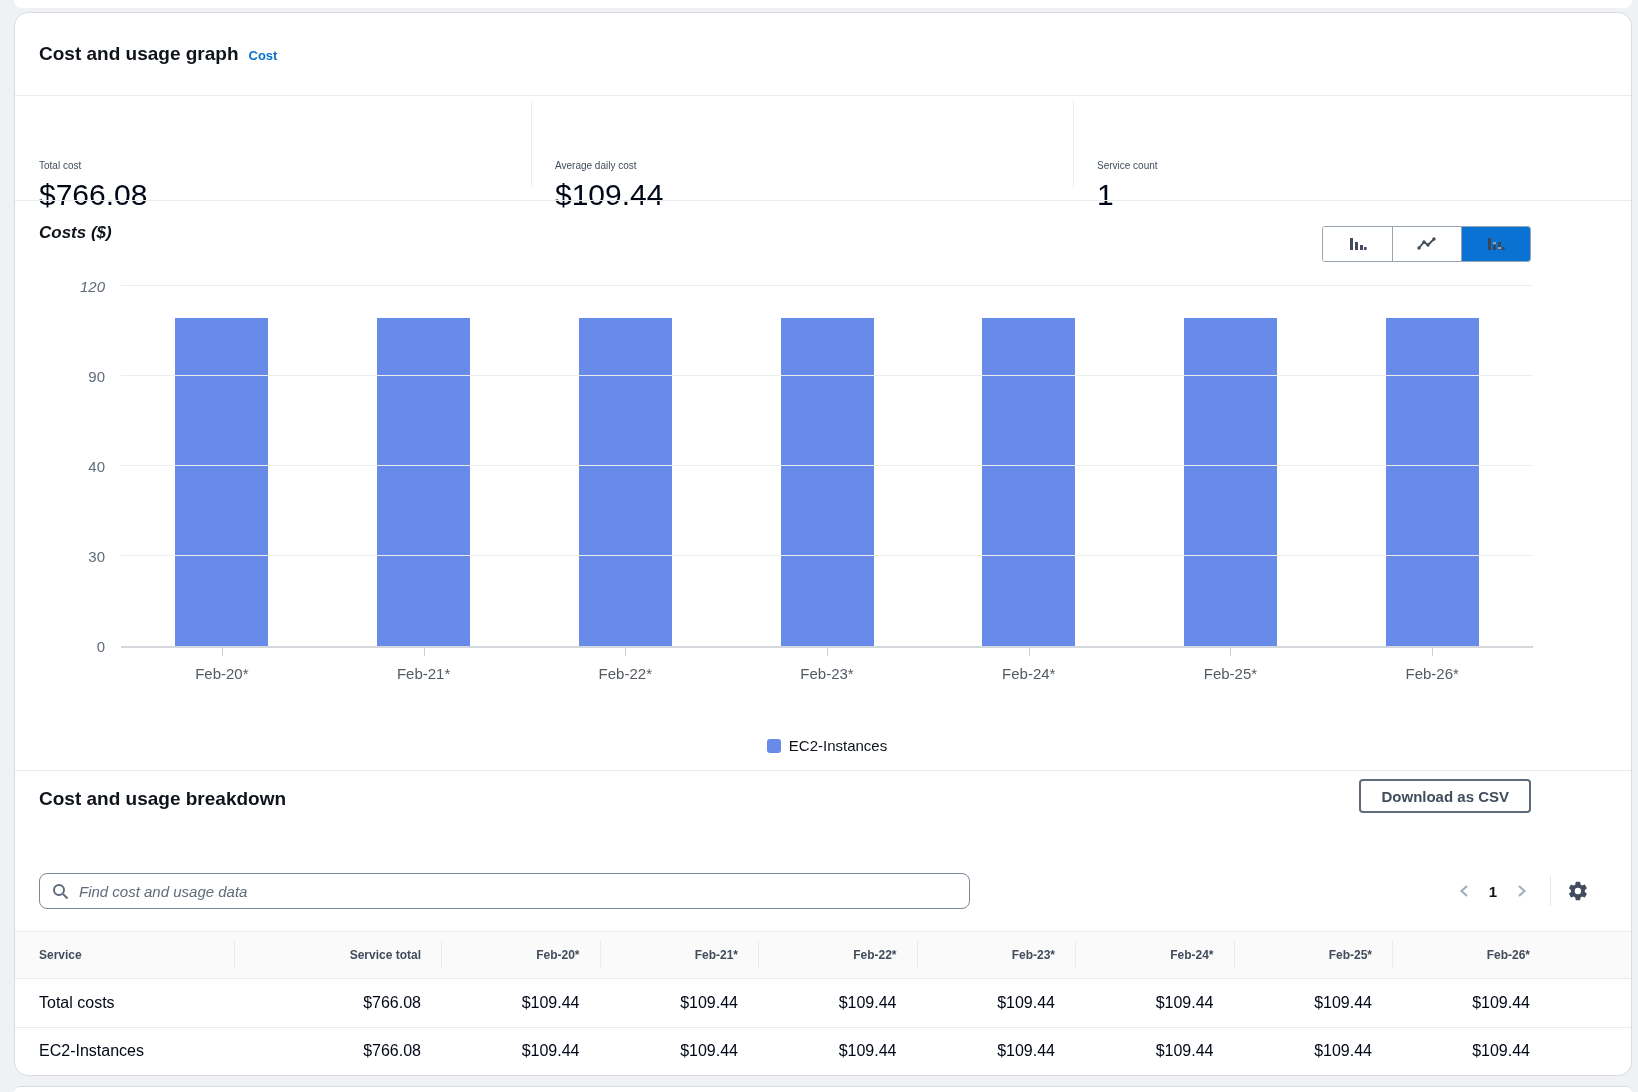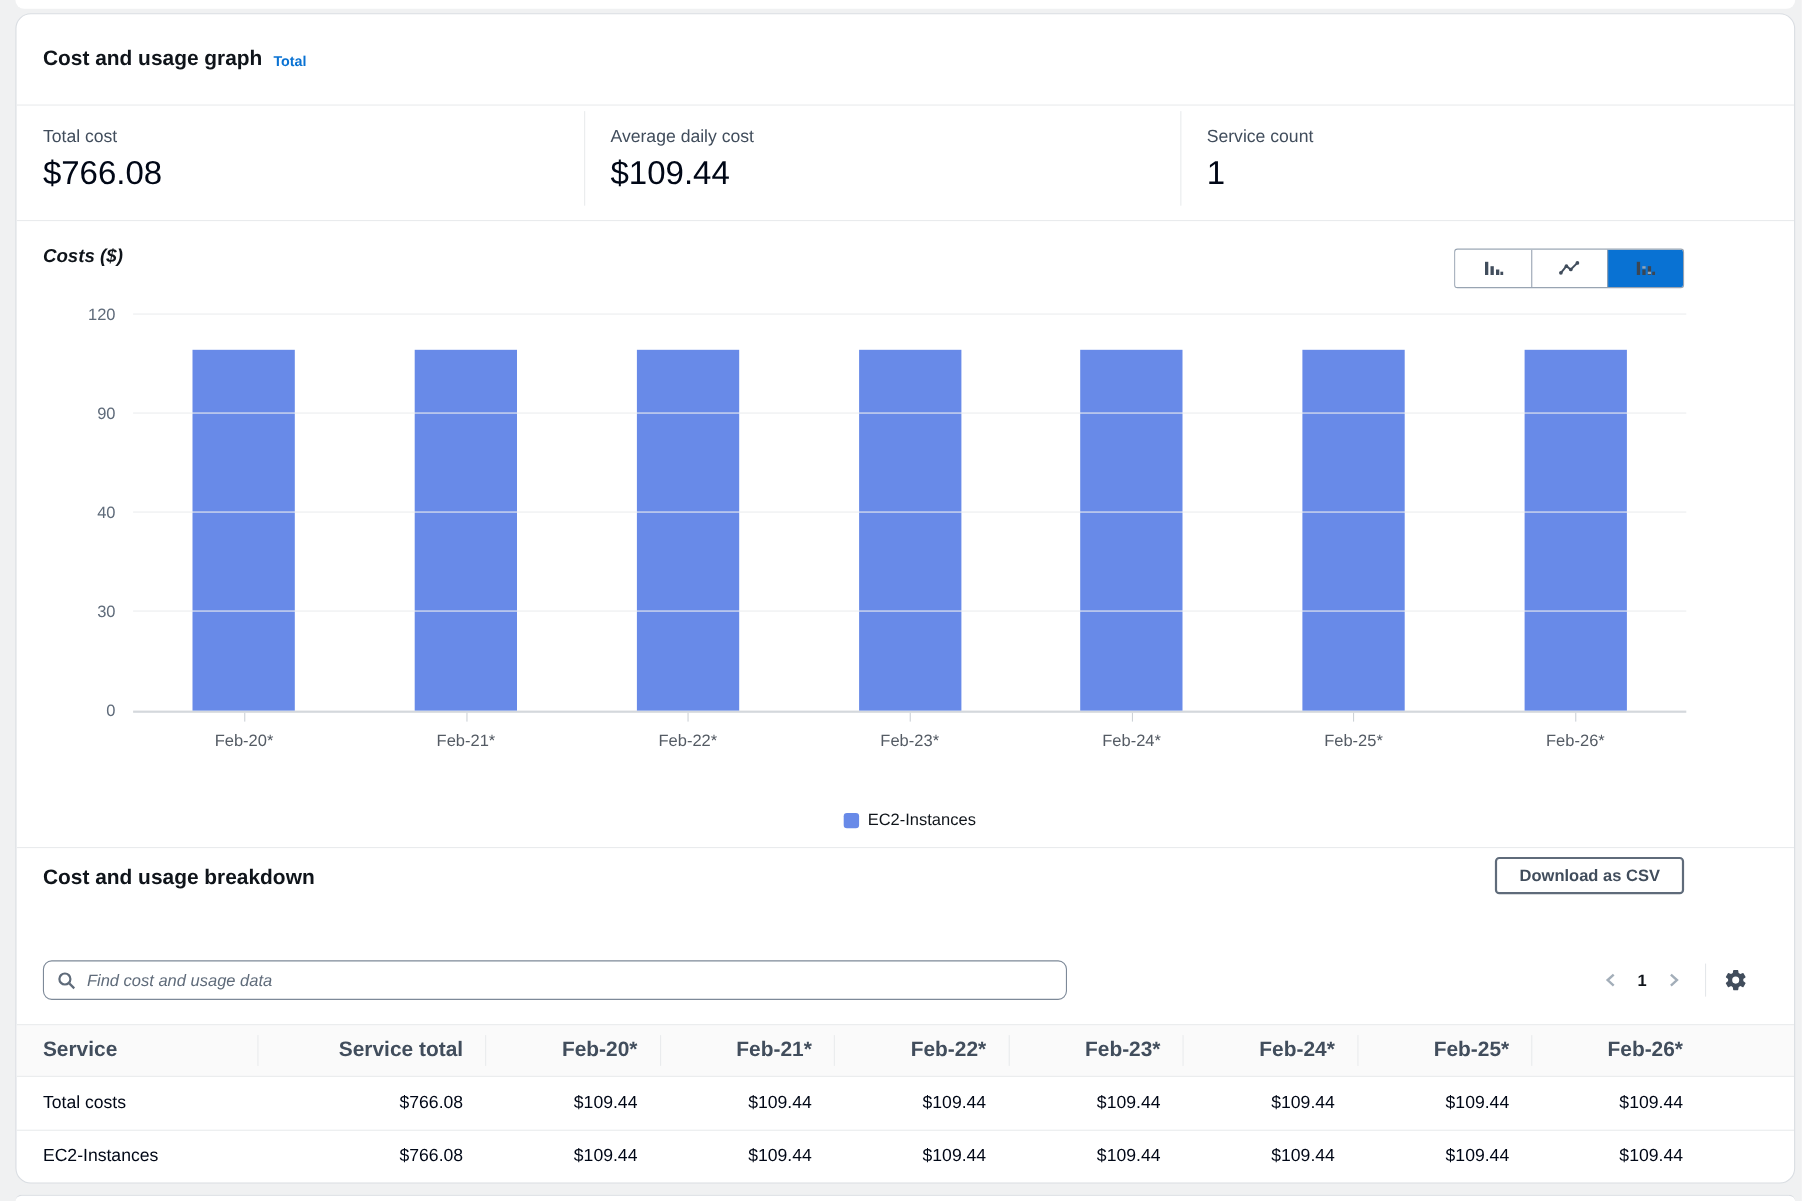--- a/index.html
+++ b/index.html
@@ -22,21 +22,21 @@
   .card-header h1{font-size:19px;font-weight:700;margin:0;color:#0f141a;}
   .info-link{color:#0972d3;font-weight:700;font-size:13px;margin-left:10px;text-decoration:none;cursor:pointer;position:relative;top:1px;}
 
   
   .metrics{height:105px;border-top:1px solid #e9ebed;display:flex;box-sizing:border-box;}
   .metric{padding:20px 0 0 24px;box-sizing:border-box;position:relative;}
   .metric.m0{width:516px;}
   .metric.m1{width:542px;}
   .metric.m2{flex:1;}
   .metric + .metric::before{content:"";position:absolute;left:0;top:5px;bottom:13px;width:1px;background:#e9ebed;}
-  .metric .mlabel{font-size:16px;color:#414d5c;}
+  .metric .mlabel{font-size:10px;color:#414d5c;margin-top:44px;}
   .metric .mvalue{font-size:30px;color:#000716;margin-top:7px;}
 
   
   .chart-section{height:570px;border-top:1px solid #e9ebed;position:relative;box-sizing:border-box;}
   .chart-title{position:absolute;left:24px;top:22px;font-size:17px;font-weight:700;color:#0f141a;font-style:italic;}
   .toggle{position:absolute;top:25px;right:100px;display:flex;height:36px;border:1px solid #98a4b2;border-radius:3px;overflow:hidden;box-sizing:border-box;background:#fff;}
   .toggle button{width:69px;height:100%;background:#fff;border:none;border-left:1px solid #98a4b2;display:flex;align-items:center;justify-content:center;cursor:pointer;padding:0;}
   .toggle button:first-child{border-left:none;}
   .toggle button.selected{background:#0972d3;}
 
@@ -71,33 +71,33 @@
 
   
   .table{position:absolute;left:0;right:0;top:160px;bottom:0;display:flex;flex-direction:column;}
   .t-row{display:grid;grid-template-columns:219px 207px repeat(6,158.5px) 1fr;box-sizing:border-box;}
   .t-head{height:48px;background:#fafafa;border-top:1px solid #e9ebed;border-bottom:1px solid #e9ebed;}
   .t-body-row{flex:1;}
   .t-body-row + .t-body-row{border-top:1px solid #e9ebed;}
   .t-cell{display:flex;align-items:center;font-size:16px;color:#000716;padding-right:20px;justify-content:flex-end;position:relative;box-sizing:border-box;}
   .t-cell.first{justify-content:flex-start;padding-left:24px;padding-right:0;}
   .t-cell.last{padding-right:101px;}
-  .t-head .t-cell{font-weight:700;font-size:19px;color:#414d5c;}
+  .t-head .t-cell{font-weight:700;font-size:12px;color:#414d5c;}
   .t-head .t-cell.sep::before{content:"";position:absolute;left:0;top:9px;bottom:9px;width:1px;background:#e9ebed;}
 </style>
 </head>
 <body>
 
 <div class="prev-edge"></div>
 
 <section class="card">
 
   <header class="card-header">
     <h1>Cost and usage graph</h1>
-    <a class="info-link">Total</a>
+    <a class="info-link">Cost</a>
   </header>
 
   <div class="metrics">
     <div class="metric m0">
       <div class="mlabel">Total cost</div>
       <div class="mvalue">$766.08</div>
     </div>
     <div class="metric m1">
       <div class="mlabel">Average daily cost</div>
       <div class="mvalue">$109.44</div>
@@ -186,21 +186,21 @@
           </div>
         </div>
     <div class="ylabel" style="bottom: 0%;">0</div>
         <div class="gridline" style="bottom: 25%;"></div>
         <div class="ylabel" style="bottom: 25%;">30</div>
         <div class="gridline" style="bottom: 50%;"></div>
         <div class="ylabel" style="bottom: 50%;">40</div>
         <div class="gridline" style="bottom: 75%;"></div>
         <div class="ylabel" style="bottom: 75%;">90</div>
         <div class="gridline" style="bottom: 100%;"></div>
-        <div class="ylabel" style="bottom: 100%;">120</div>
+        <div class="ylabel" style="bottom: 100%; font-style: italic;">120</div>
       </div>
 
     <div class="legend" id="legend">
         <div class="legend-item">
           <div class="legend-swatch" style="background: rgb(104, 138, 232);"></div>
           <div class="legend-label">EC2-Instances</div>
         </div>
       </div>
   </div>
 

